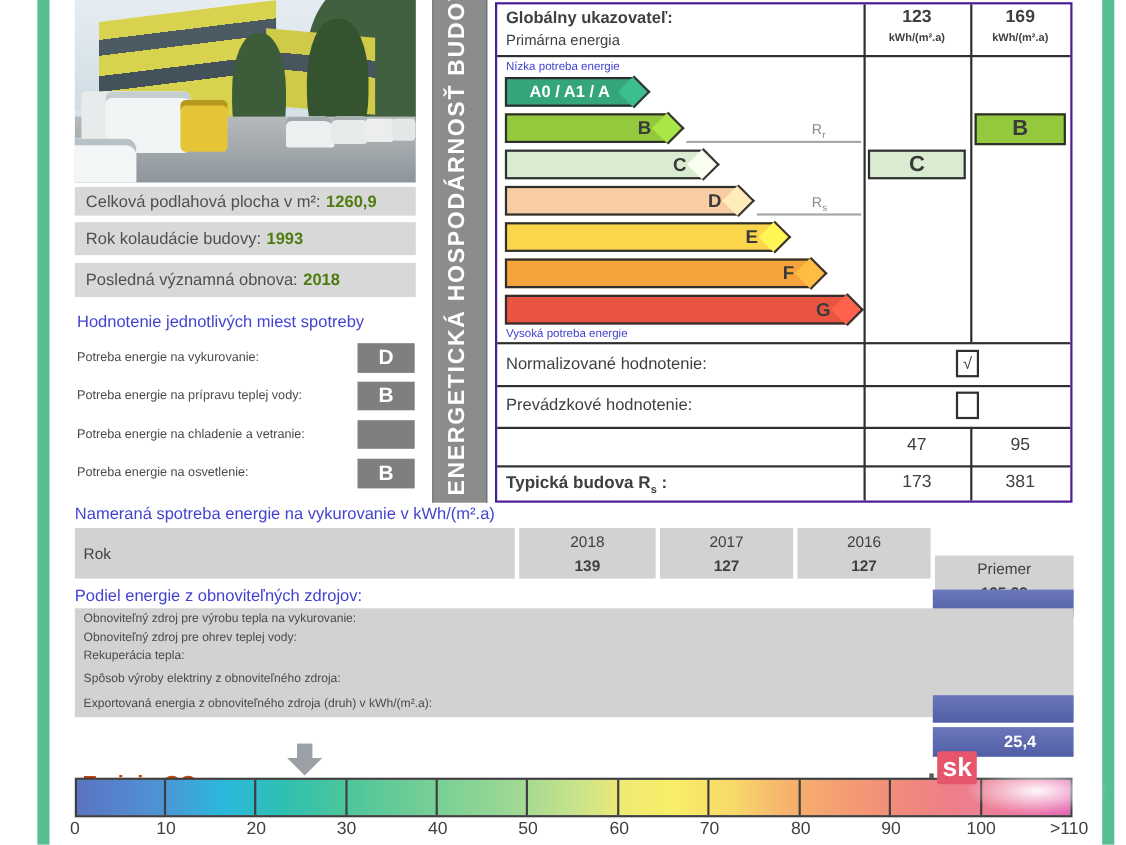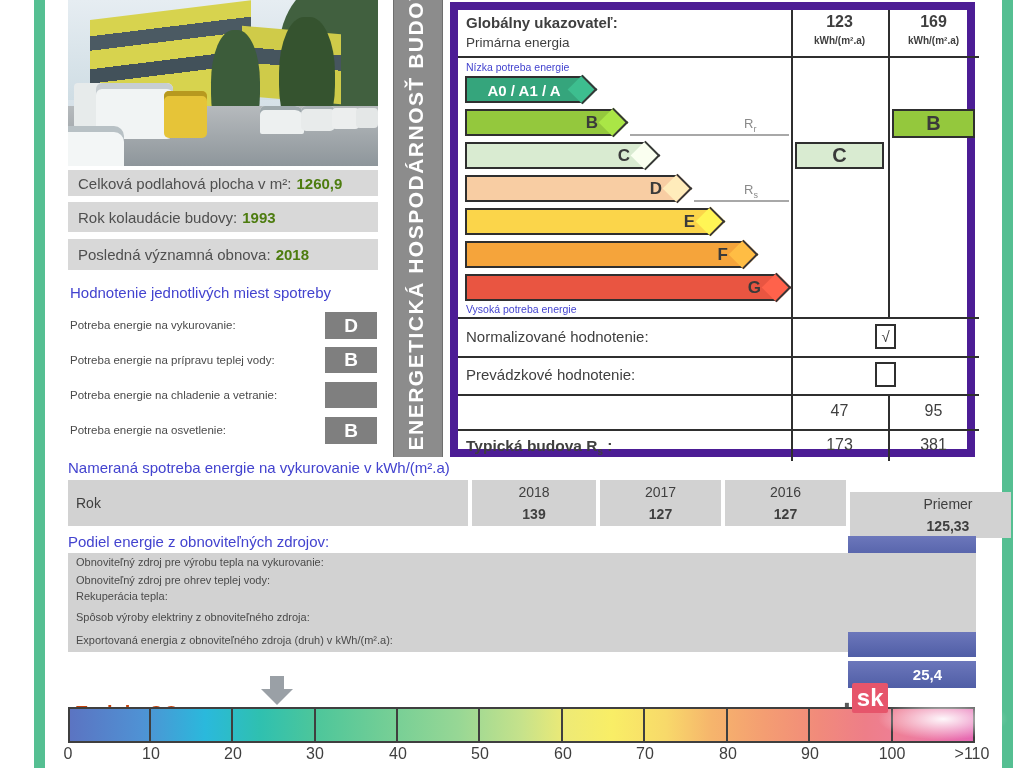--- a/index.html
+++ b/index.html
@@ -21,21 +21,21 @@
   .grade-box{position:absolute;left:325px;width:52px;display:flex;align-items:center;
              justify-content:center;color:#fff;font-weight:bold;font-size:19px;}
   
   .banner{position:absolute;left:393px;top:-50px;width:50px;height:507px;
           border-left:1px solid #6e6e6e;border-right:1px solid #6e6e6e;box-sizing:border-box;}
   .banner span{position:absolute;left:10px;bottom:6px;writing-mode:vertical-rl;
                transform:rotate(180deg);white-space:nowrap;color:#fff;font-weight:bold;
                font-size:21px;letter-spacing:1.5px;}
   
   .mtable{position:absolute;left:450px;top:2px;width:525px;height:455px;
-          border:8px solid #4c1d95;box-sizing:border-box;background:#fff;}
+          border:2px solid #4c1d95;box-sizing:border-box;background:#fff;}
   .mtable .hline{position:absolute;left:0;width:521px;height:2px;background:#2f2f2f;}
   .mtable .vline{position:absolute;width:2px;background:#2f2f2f;}
   .hdr-title{position:absolute;left:8px;top:4px;font-size:15px;font-weight:bold;}
   .hdr-sub{position:absolute;left:8px;top:25px;font-size:13.5px;}
   .colcell{position:absolute;text-align:center;}
   .ebar{position:absolute;left:7px;height:27px;border:2px solid #2f2f2f;box-sizing:border-box;}
   .bar-letter{position:absolute;right:14px;top:50%;transform:translateY(-50%);
               font-weight:bold;font-size:17px;color:#3a3a3a;}
   .bar-a .bar-letter{left:0;right:0;text-align:center;color:#fff;font-size:15px;}
   .tip{position:absolute;right:-12px;top:1px;width:19px;height:19px;transform:rotate(45deg);
@@ -223,21 +223,21 @@
   <div class="l2"><b>139</b></div>
 </div>
 <div class="mcell years" style="left: 600px; top: 480px; width: 121px; height: 46px; background-color: rgb(210, 210, 210);">
   <div class="l1">2017</div>
   <div class="l2"><b>127</b></div>
 </div>
 <div class="mcell years" style="left: 725px; top: 480px; width: 121px; height: 46px; background-color: rgb(210, 210, 210);">
   <div class="l1">2016</div>
   <div class="l2"><b>127</b></div>
 </div>
-<div class="mcell years" style="left: 850px; top: 492px; width: 126px; height: 46px; background-color: rgb(210, 210, 210); padding-left: 35px;">
+<div class="mcell years" style="left: 850px; top: 505px; width: 126px; height: 46px; background-color: rgb(210, 210, 210);">
   <div class="l1">Priemer</div>
   <div class="l2"><b>125,33</b></div>
 </div>
 
 <div class="blue-head" style="left: 68px; top: 533px; color: rgb(67, 67, 207);">Podiel energie z obnoviteľných zdrojov:</div>
 <div class="blue-box" style="top:536px;height:25px"></div>
 <div class="abs" style="left: 68px; top: 553px; width: 908px; height: 99px; background-color: rgb(210, 210, 210);"></div>
 <div class="renew-line" style="top:556px">Obnoviteľný zdroj pre výrobu tepla na vykurovanie:</div>
 <div class="renew-line" style="top:574px">Obnoviteľný zdroj pre ohrev teplej vody:</div>
 <div class="renew-line" style="top:590px">Rekuperácia tepla:</div>

